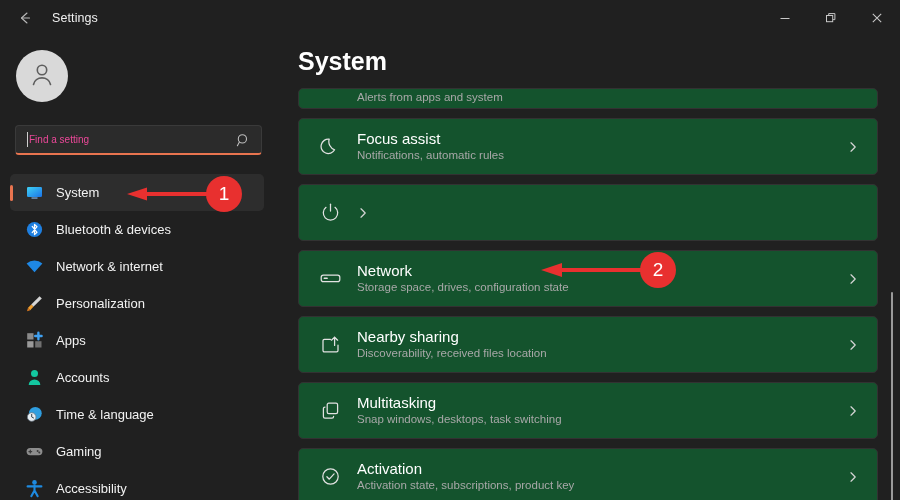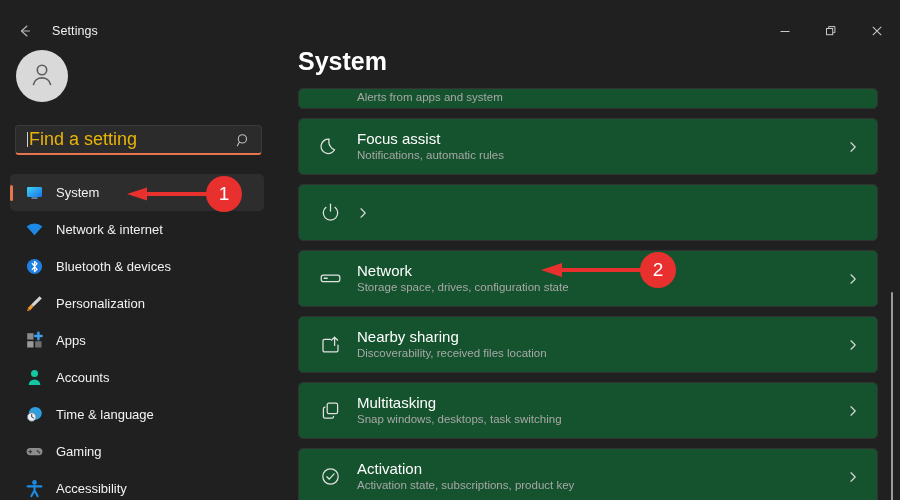--- a/index.html
+++ b/index.html
@@ -12,21 +12,21 @@
     height: 500px;
     overflow: hidden;
     font-family: "Liberation Sans", sans-serif;
     color: #ffffff;
     position: relative;
   }
 
   
   .titlebar {
     position: absolute;
-    top: 14px; left: 0;
+    top: 1px; left: 0;
     width: 900px;
     height: 34px;
     background: #202020;
     display: flex;
     align-items: center;
     z-index: 30;
   }
   .back-btn {
     width: 34px; height: 30px;
     margin-left: 8px;
@@ -81,22 +81,22 @@
     display: flex;
     align-items: center;
   }
   .search-caret {
     width: 1px;
     height: 15px;
     background: #cfcfcf;
     margin-left: 11px;
   }
   .search-ph {
-    font-size: 18px;
-    color: #eab308;
+    font-size: 10px;
+    color: #ec4899;
     margin-left: 1px;
   }
   .search-icon {
     position: absolute;
     right: 10px; top: 50%;
     transform: translateY(-50%);
     display: flex;
   }
 
   .navlist {
@@ -311,34 +311,34 @@
           <rect x="2" y="4" width="15" height="10" rx="1.2" fill="url(#gMon)"></rect>
           <rect x="6.5" y="14.4" width="6" height="1.3" fill="#7fa8d6"></rect>
         </svg>
       </span>
       <span class="navlabel">System</span>
     </div>
 
     <div class="navitem">
       <span class="navicon">
         <svg width="19" height="19" viewBox="0 0 19 19">
-          <path d="M1.6 6.4 A12 12 0 0 1 17.4 6.4 L9.5 15.2 Z" fill="#1e88e5"></path>
-        </svg>
-      </span>
-      <span class="navlabel">Network &amp; internet</span>
-    </div>
-
-    <div class="navitem">
-      <span class="navicon">
-        <svg width="19" height="19" viewBox="0 0 19 19">
           <circle cx="9.5" cy="9.5" r="7.6" fill="#1e7fe0"></circle>
           <path d="M7.2 6.4 L12 12.3 L9.5 14.6 L9.5 4.4 L12 6.7 L7.2 12.6" fill="none" stroke="#ffffff" stroke-width="1.25" stroke-linejoin="round" stroke-linecap="round"></path>
         </svg>
       </span>
       <span class="navlabel">Bluetooth &amp; devices</span>
+    </div>
+
+    <div class="navitem">
+      <span class="navicon">
+        <svg width="19" height="19" viewBox="0 0 19 19">
+          <path d="M1.6 6.4 A12 12 0 0 1 17.4 6.4 L9.5 15.2 Z" fill="#1e88e5"></path>
+        </svg>
+      </span>
+      <span class="navlabel">Network &amp; internet</span>
     </div>
 
     <div class="navitem">
       <span class="navicon">
         <svg width="19" height="19" viewBox="0 0 19 19">
           <path d="M14.6 2.2 L16.8 4.4 L8.4 12.8 L6.2 10.6 Z" fill="#d6d6d6"></path>
           <path d="M6.2 10.6 L8.4 12.8 L5.2 16.3 L2.9 14 Z" fill="#f0a030"></path>
           <path d="M2.9 14 L5.2 16.3 L2.1 17.2 Z" fill="#e07b1e"></path>
         </svg>
       </span>

